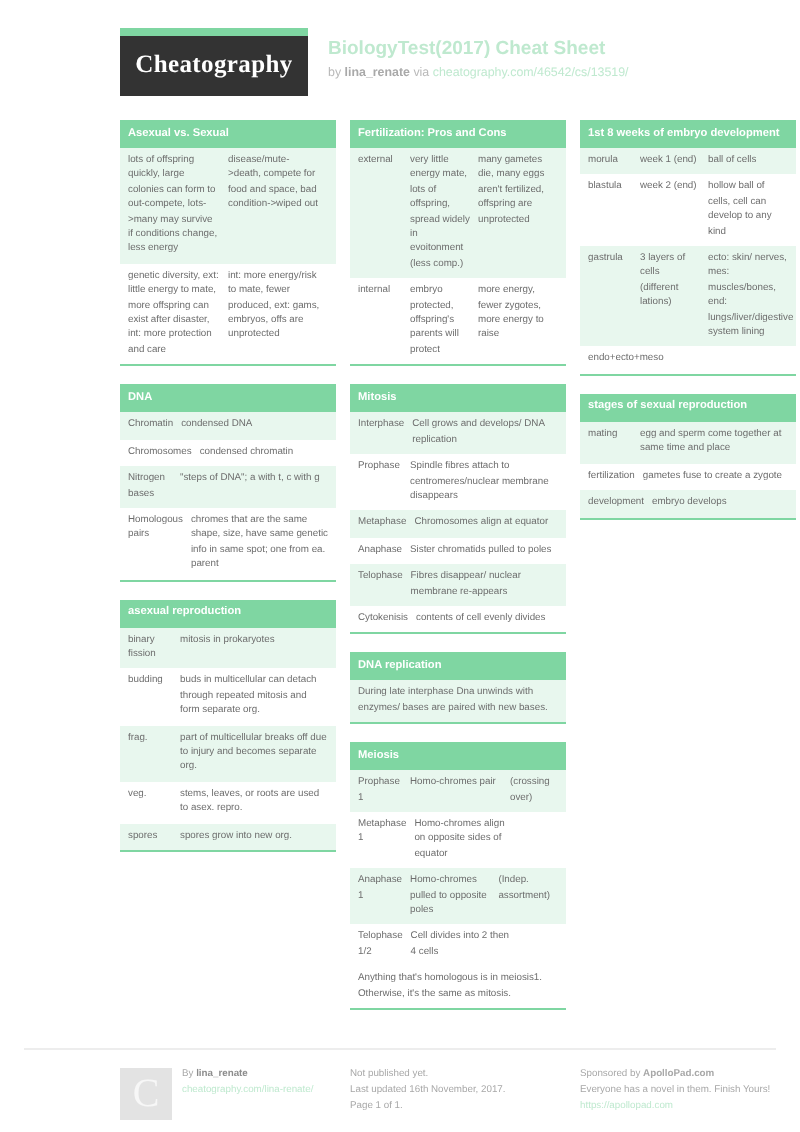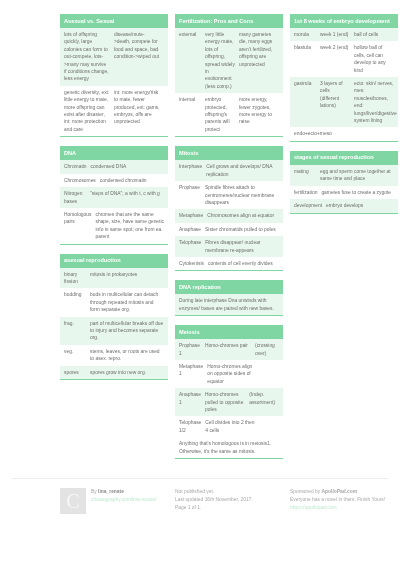--- a/index.html
+++ b/index.html
@@ -145,20 +145,35 @@
     margin-right: 5px;
   }
   .foot-text b { color: #8c8c8c; }
   .foot-link { color: #bfe9cf; }
 </style>
 </head>
 <body>
 
 <div class="page">
 
+  <div class="header">
+    <div class="logo-wrap">
+      <div class="logo-bar"></div>
+      <div class="logo">Cheatography</div>
+    </div>
+    <div class="title-wrap">
+      <div class="sheet-title">BiologyTest(2017) Cheat Sheet</div>
+      <div class="byline">
+        <span>by</span>
+        <b>lina_renate</b>
+        <span>via</span>
+        <span class="lnk">cheatography.com/46542/cs/13519/</span>
+      </div>
+    </div>
+  </div>
 
   <div class="columns">
       <div class="col">
         <div class="block">
           <div class="block-title">Asexual vs. Sexual</div>
           <div class="block-body">
             <div class="row alt">
               <div class="cell c-half">lots of offspring quickly, large colonies can form to out-compete, lots-&gt;many may survive if conditions change, less energy</div>
               <div class="cell c-half">disease/mute-&gt;death, compete for food and space, bad condition-&gt;wiped out</div>
             </div>

